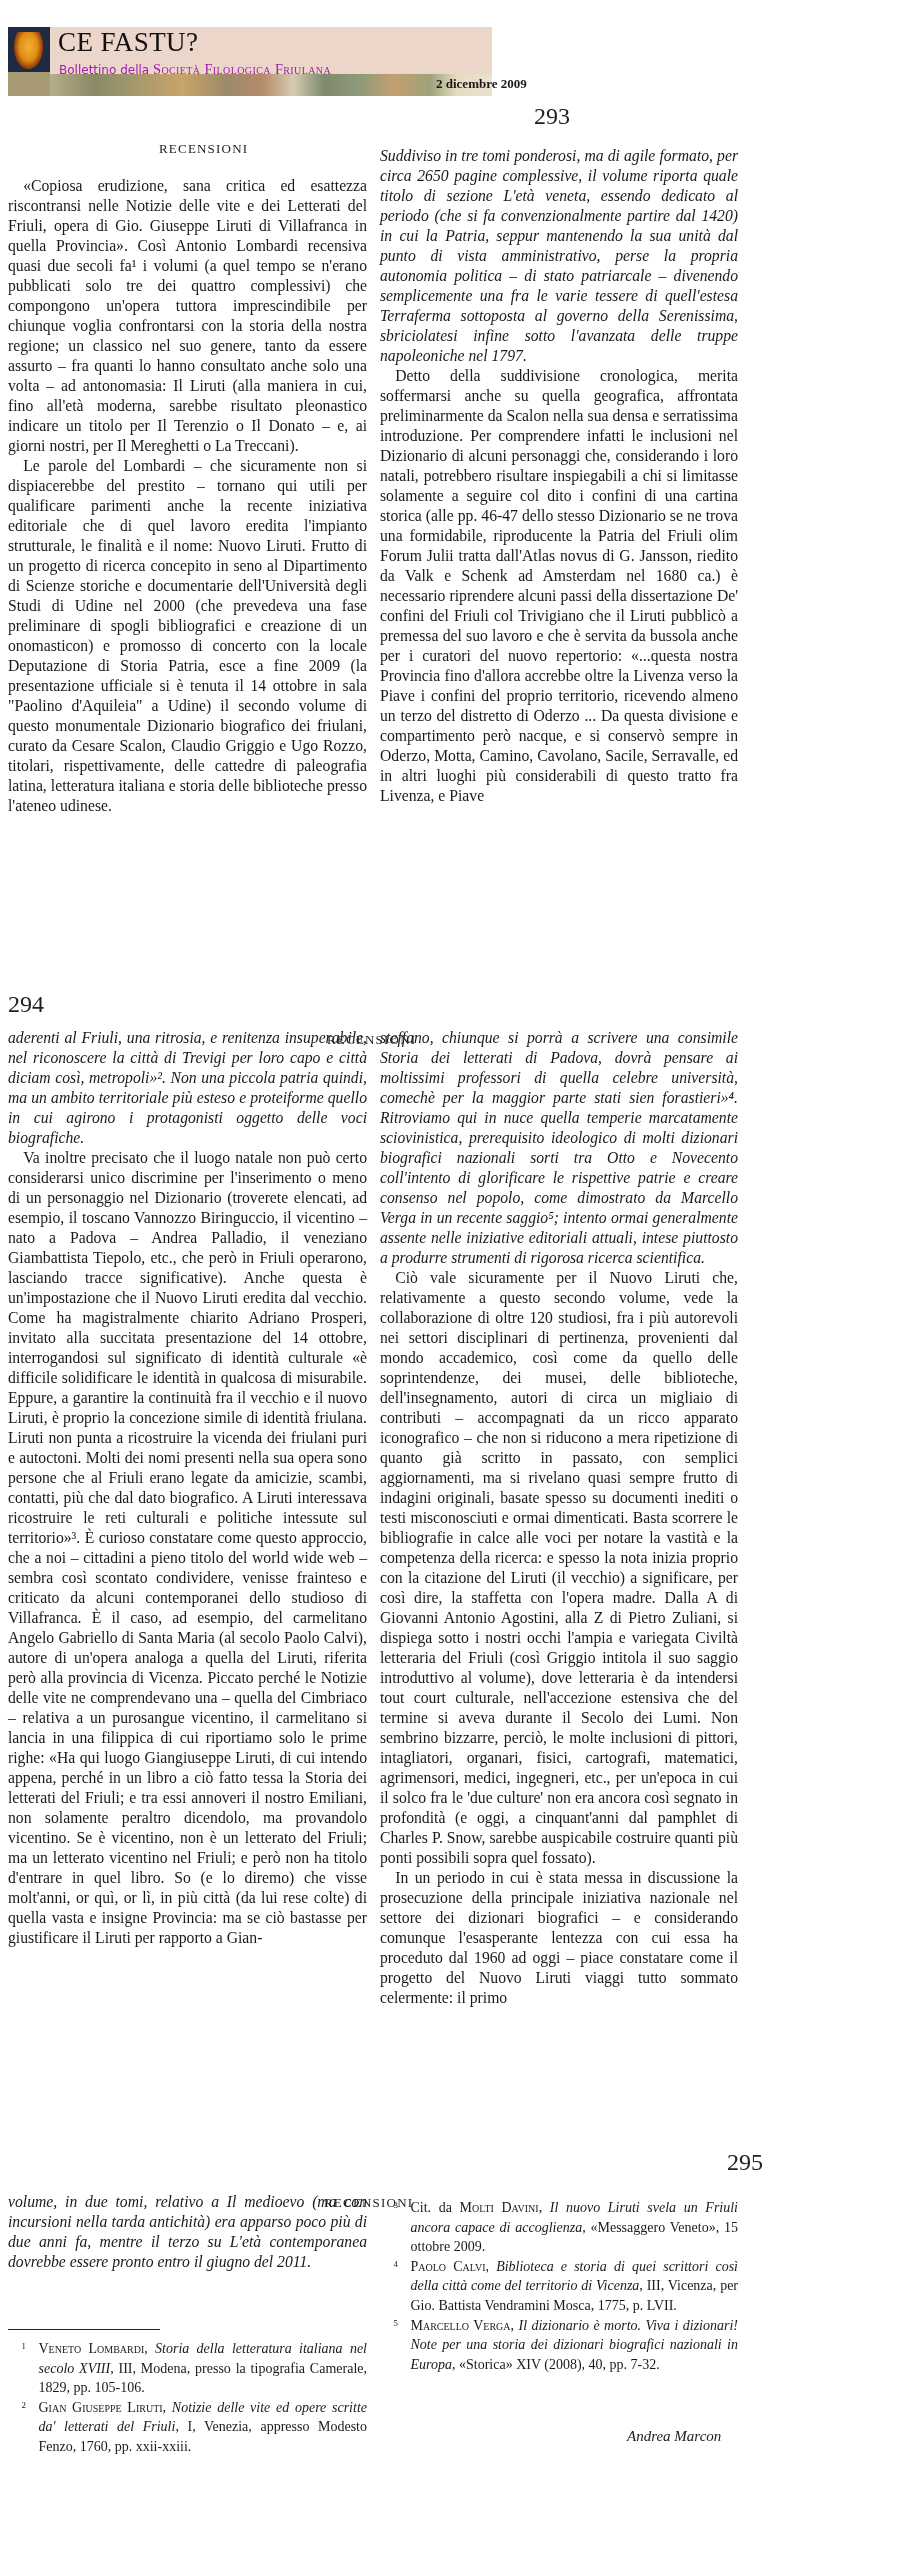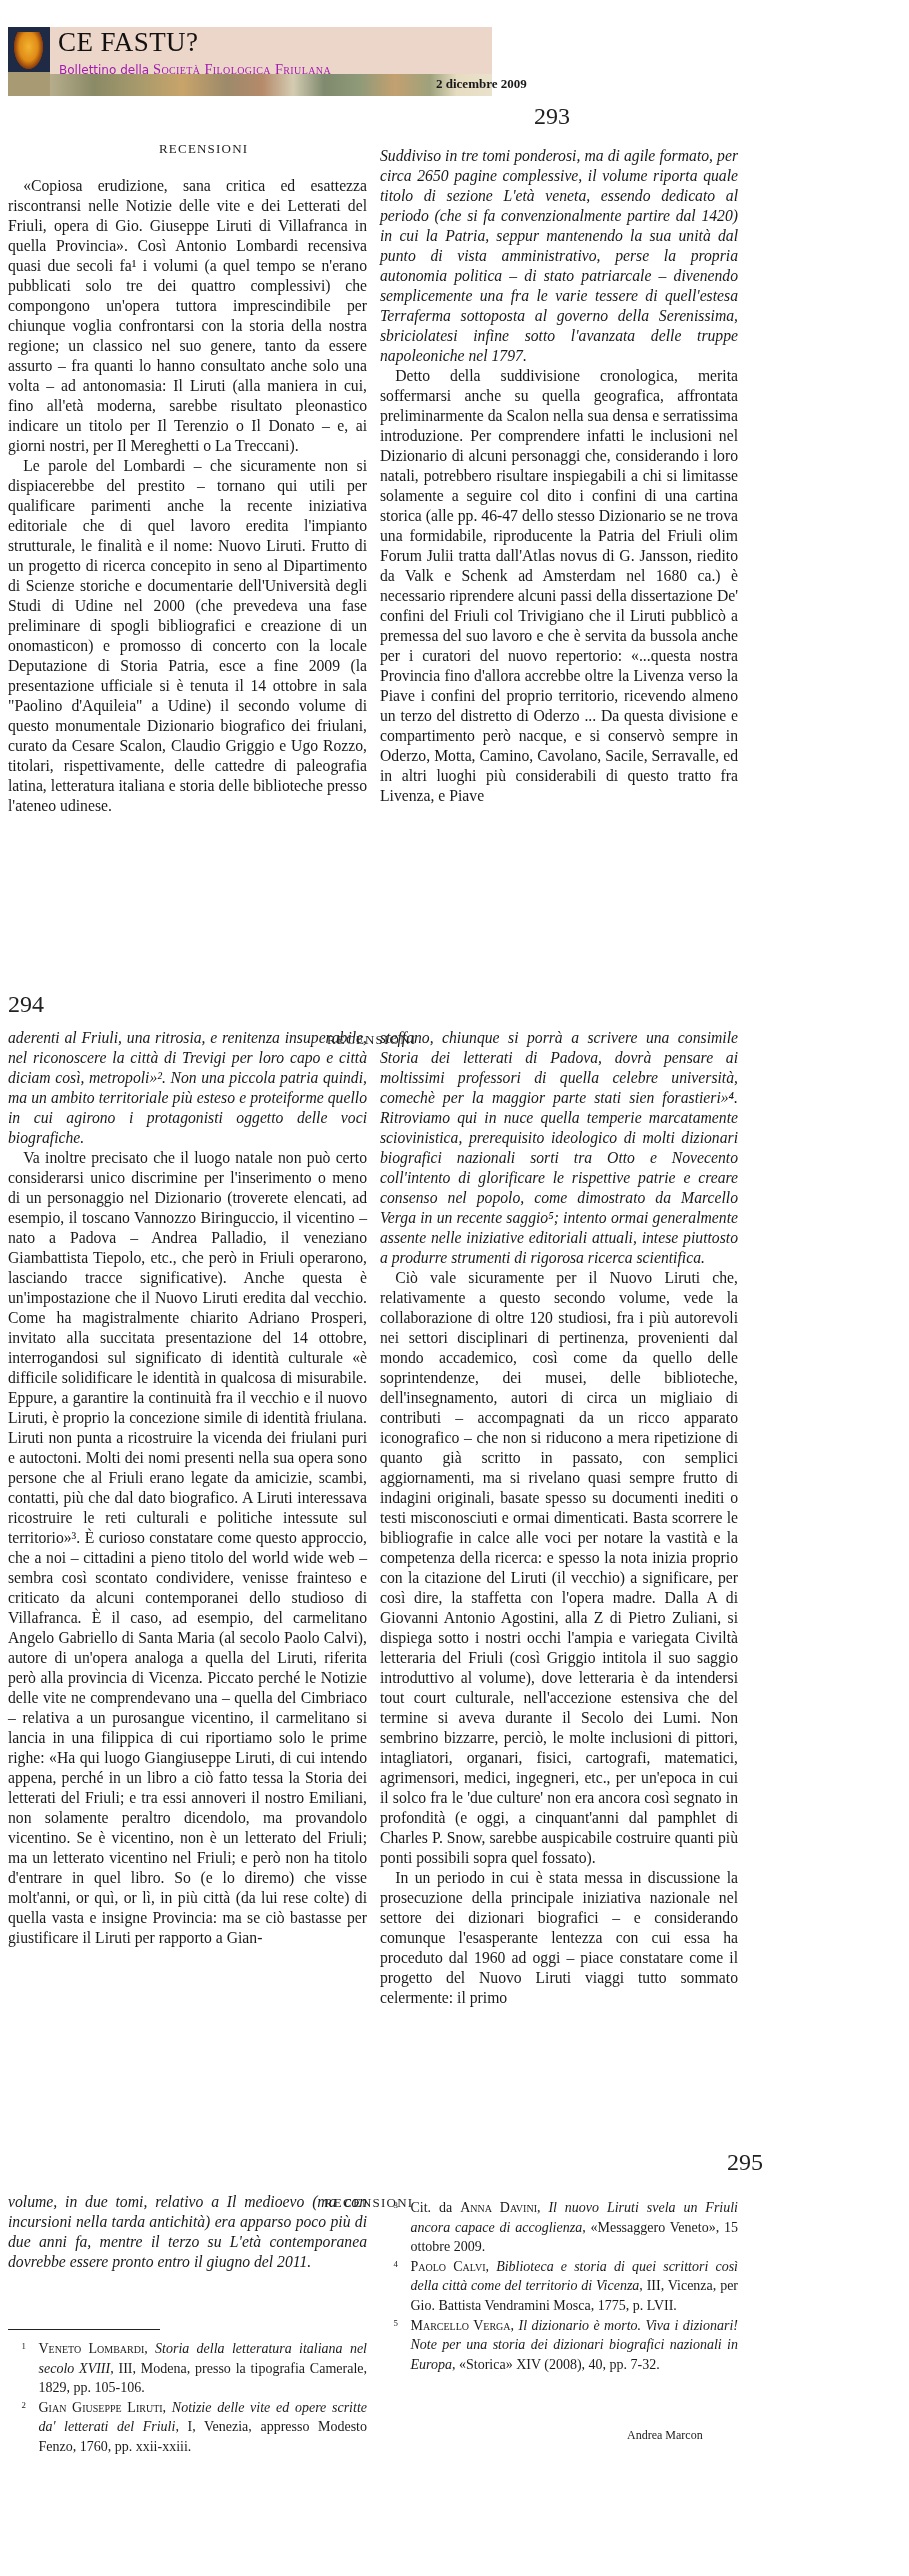--- a/index.html
+++ b/index.html
@@ -31,21 +31,21 @@
   .col p.noindent { text-indent: 0; font-style: italic; }
   .col p.gap { margin-top: 30px; }
   .col .sc { font-variant: small-caps; }
   .col i, .fn i { font-style: italic; }
 
   .fn-rule { left: 8px; top: 2329px; width: 152px; height: 0.8px; background: #222; }
   .fn { font-size: 14px; line-height: 19.6px; text-align: justify; }
   .fn .note { position: relative; padding-left: 30.5px; margin: 0; }
   .fn .note .num { position: absolute; left: 13.6px; top: -1.6px; font-size: 8.8px; }
   .fn .sc { font-variant: small-caps; }
-  .signature { font-size: 12px; }
+  .signature { font-style: italic; font-size: 15px; }
 </style>
 </head>
 <body>
 
 <div class="abs banner">
   <div class="crest">
       <div class="crest-eagle"></div>
     </div>
   <div class="title">CE FASTU?</div>
   <div class="subtitle">
@@ -91,19 +91,19 @@
 </div>
 
 <div class="abs fn-rule"></div>
 
 <div class="abs fn" style="left:8px; top:2339px; width:359px;">
   <p class="note"><span class="num">1</span><span class="sc">Veneto Lombardi</span>, <i>Storia della letteratura italiana nel secolo XVIII</i><span>, III, Modena, presso la tipografia Camerale, 1829, pp. 105-106.</span></p>
   <p class="note"><span class="num">2</span><span class="sc">Gian Giuseppe Liruti</span>, <i>Notizie delle vite ed opere scritte da' letterati del Friuli</i><span>, I, Venezia, appresso Modesto Fenzo, 1760, pp. xxii-xxiii.</span></p>
 </div>
 
 <div class="abs fn" style="left:380px; top:2198px; width:358px;">
-  <p class="note"><span class="num">3</span><span>Cit. da </span><span class="sc">Anna Davini</span>, <i>Il nuovo Liruti svela un Friuli ancora capace di accoglienza</i><span>, «Messaggero Veneto», 15 ottobre 2009.</span></p>
+  <p class="note"><span class="num">3</span><span>Cit. da </span><span class="sc">Molti Davini</span>, <i>Il nuovo Liruti svela un Friuli ancora capace di accoglienza</i><span>, «Messaggero Veneto», 15 ottobre 2009.</span></p>
   <p class="note"><span class="num">4</span><span class="sc">Paolo Calvi</span>, <i>Biblioteca e storia di quei scrittori così della città come del territorio di Vicenza</i><span>, III, Vicenza, per Gio. Battista Vendramini Mosca, 1775, p. LVII.</span></p>
   <p class="note"><span class="num">5</span><span class="sc">Marcello Verga</span>, <i>Il dizionario è morto. Viva i dizionari! Note per una storia dei dizionari biografici nazionali in Europa</i><span>, «Storica» XIV (2008), 40, pp. 7-32.</span></p>
 </div>
 
 <div class="abs signature" style="left:627px; top:2428px;">Andrea Marcon</div>
 
 
 </body></html>

